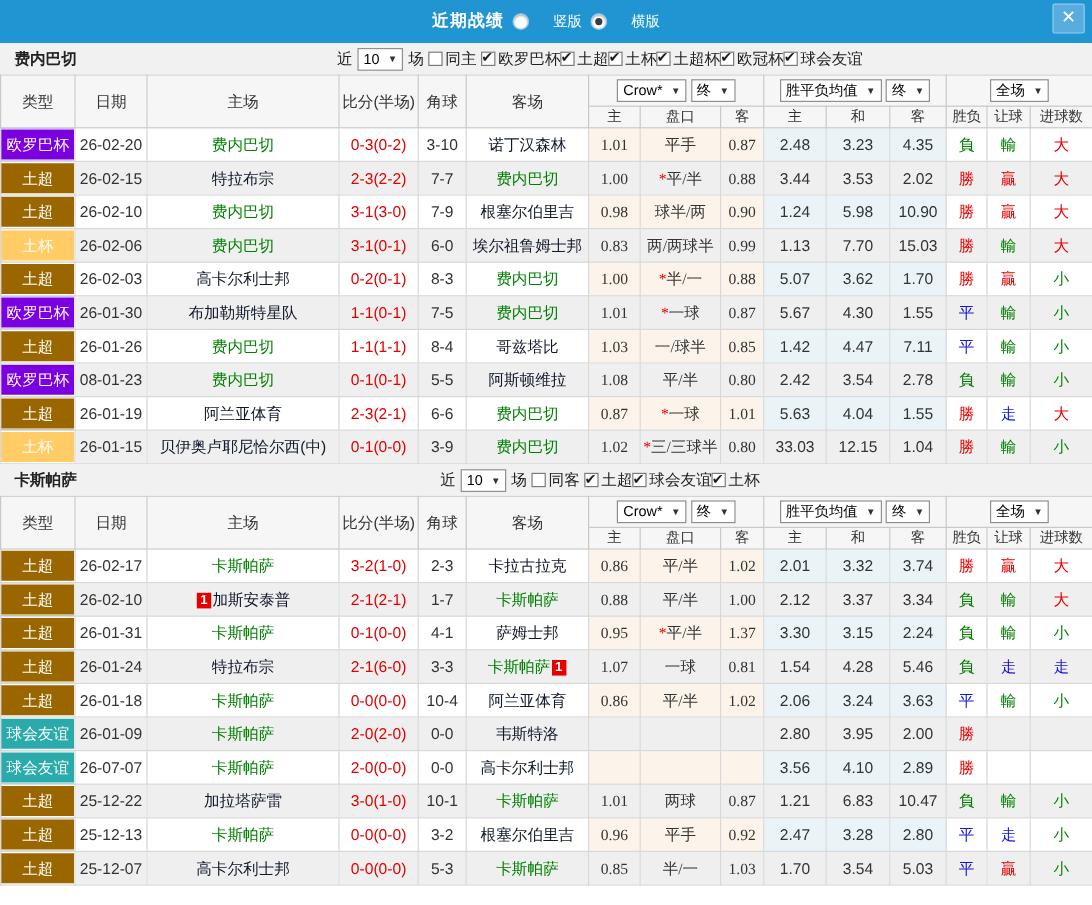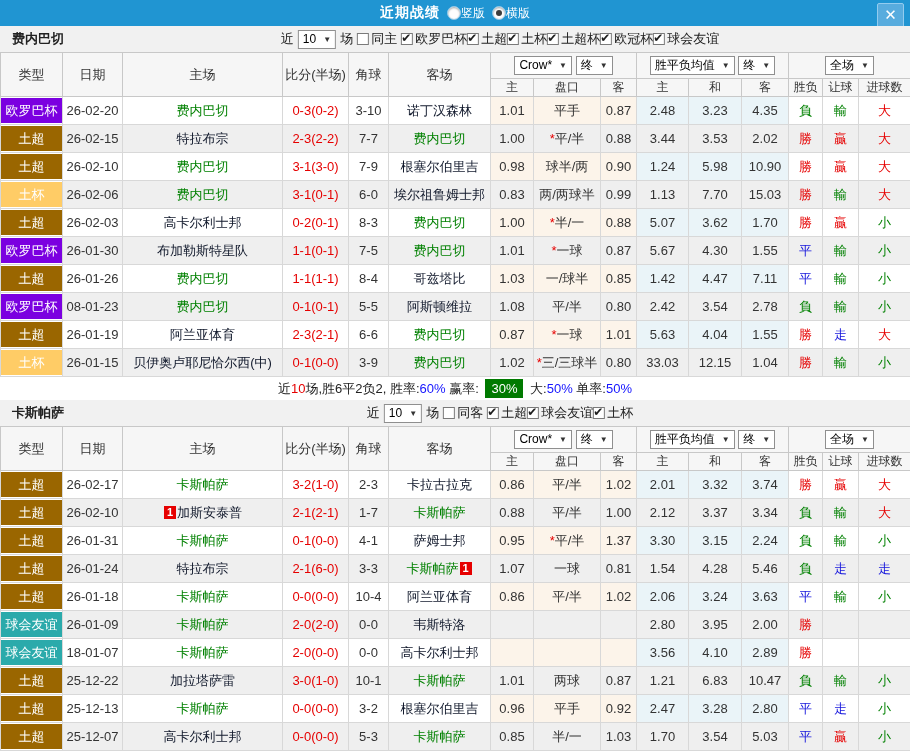--- a/index.html
+++ b/index.html
@@ -1,23 +1,23 @@
 <!DOCTYPE html>
 <html><head>
 <meta charset="utf-8">
 <style>
   html,body{margin:0;padding:0;}
   body{width:910px;height:754px;overflow:hidden;background:#fff;
        font-family:"Liberation Sans","DejaVu Sans",sans-serif;}
 
   
-  .titlebar{height:26px;background:#2095D2;position:relative;display:flex;
+  .titlebar{height:36px;background:#2095D2;position:relative;display:flex;
             align-items:center;justify-content:center;color:#fff;}
   .title{font-weight:bold;font-size:14px;letter-spacing:1px;}
-  .radio-item{display:inline-flex;align-items:center;margin-left:7px;font-size:12px;gap:0;}
+  .radio-item{display:inline-flex;align-items:center;margin-left:7px;font-size:12px;gap:20px;}
   .radio{width:12px;height:12px;border-radius:50%;background:#fdfdfd;border:1px solid #8FC6E6;
          display:inline-block;position:relative;box-shadow:inset 0 1px 2px rgba(0,0,0,.35);}
   .radio.sel::after{content:"";position:absolute;left:3px;top:3px;width:6px;height:6px;
                     border-radius:50%;background:#3c3c3c;}
   .closebtn{position:absolute;right:6px;top:3px;width:25px;height:23px;background:#58ACDE;
             border:1px solid #93CCEF;color:#fff;font-weight:bold;text-align:center;
             line-height:21px;font-size:15px;border-radius:2px;cursor:pointer;}
 
   
   .secbar{height:26px;background:#F1F1F1;position:relative;display:flex;align-items:center;
@@ -35,21 +35,21 @@
   .cb.checked::after{content:"✔";position:absolute;left:-1px;top:-3px;font-size:12px;color:#1d1d1d;}
 
   
   table{border-collapse:collapse;table-layout:fixed;width:910px;font-size:13px;color:#333;}
   th,td{border:1px solid #D8D8D8;text-align:center;overflow:hidden;white-space:nowrap;padding:0;}
   thead th{background:#F6F6F6;font-weight:normal;color:#333;border-color:#C8C8C8;font-size:13px;}
   tr.hrow1 th{height:25px;}
   tr.hrow2 th{height:17px;font-size:12px;}
   tbody td{height:27px;}
   tr.even td{background:#EFEFEF;}
-  td.col-cream{background:#FCF4EA;}
+  td.col-cream{background:#FCF4EA;font-family:Liberation Serif, serif;}
   td.col-blue{background:#EAF4F8;}
   .type-cell{color:#fff;box-shadow:inset 0 -1px 0 #fff,inset 0 1px 0 #fff;}
   .team-green{color:#008000;}
   .team-black{color:#0f172a;}
   .score{color:#E60000;}
   .star{color:#E60000;}
   .res-red{color:#E60000;}
   .res-green{color:#008000;}
   .res-blue{color:#1414DC;}
   .badge{display:inline-block;background:#E60000;color:#fff;font-size:11px;font-weight:bold;
@@ -346,21 +346,20 @@
             <td class="col-blue">33.03</td>
             <td class="col-blue">12.15</td>
             <td class="col-blue">1.04</td>
             <td class="res-red">勝</td>
             <td class="res-green">輸</td>
             <td class="res-green">小</td>
           </tr>
         </tbody>
     </table>
 
-    <div class="summaryline"><span>近</span><span class="sum-red">10</span><span>场,胜6平2负2, 胜率:</span><span class="sum-blue">60%</span><span> 赢率: </span><span class="sum-badge">30%</span><span> 大:</span><span class="sum-blue">50%</span><span> 单率:</span><span class="sum-blue">50%</span></div>
   </div>
 
   <div class="section">
     <div class="secbar">
       <span class="secteam">卡斯帕萨</span>
       <span class="filters">
         <span>近</span>
         <span class="dd">
           <span>10</span>
           <span class="arr"></span>
@@ -546,21 +545,21 @@
             <td class="col-cream"></td>
             <td class="col-blue">2.80</td>
             <td class="col-blue">3.95</td>
             <td class="col-blue">2.00</td>
             <td class="res-red">勝</td>
             <td></td>
             <td></td>
           </tr>
           <tr>
             <td class="type-cell" style="background: rgb(43, 170, 171);">球会友谊</td>
-            <td>18-01-07</td>
+            <td>26-07-07</td>
             <td><span class="team-green">卡斯帕萨</span></td>
             <td class="score">2-0(0-0)</td>
             <td>0-0</td>
             <td><span class="team-black">高卡尔利士邦</span></td>
             <td class="col-cream"></td>
             <td class="col-cream"></td>
             <td class="col-cream"></td>
             <td class="col-blue">3.56</td>
             <td class="col-blue">4.10</td>
             <td class="col-blue">2.89</td>

